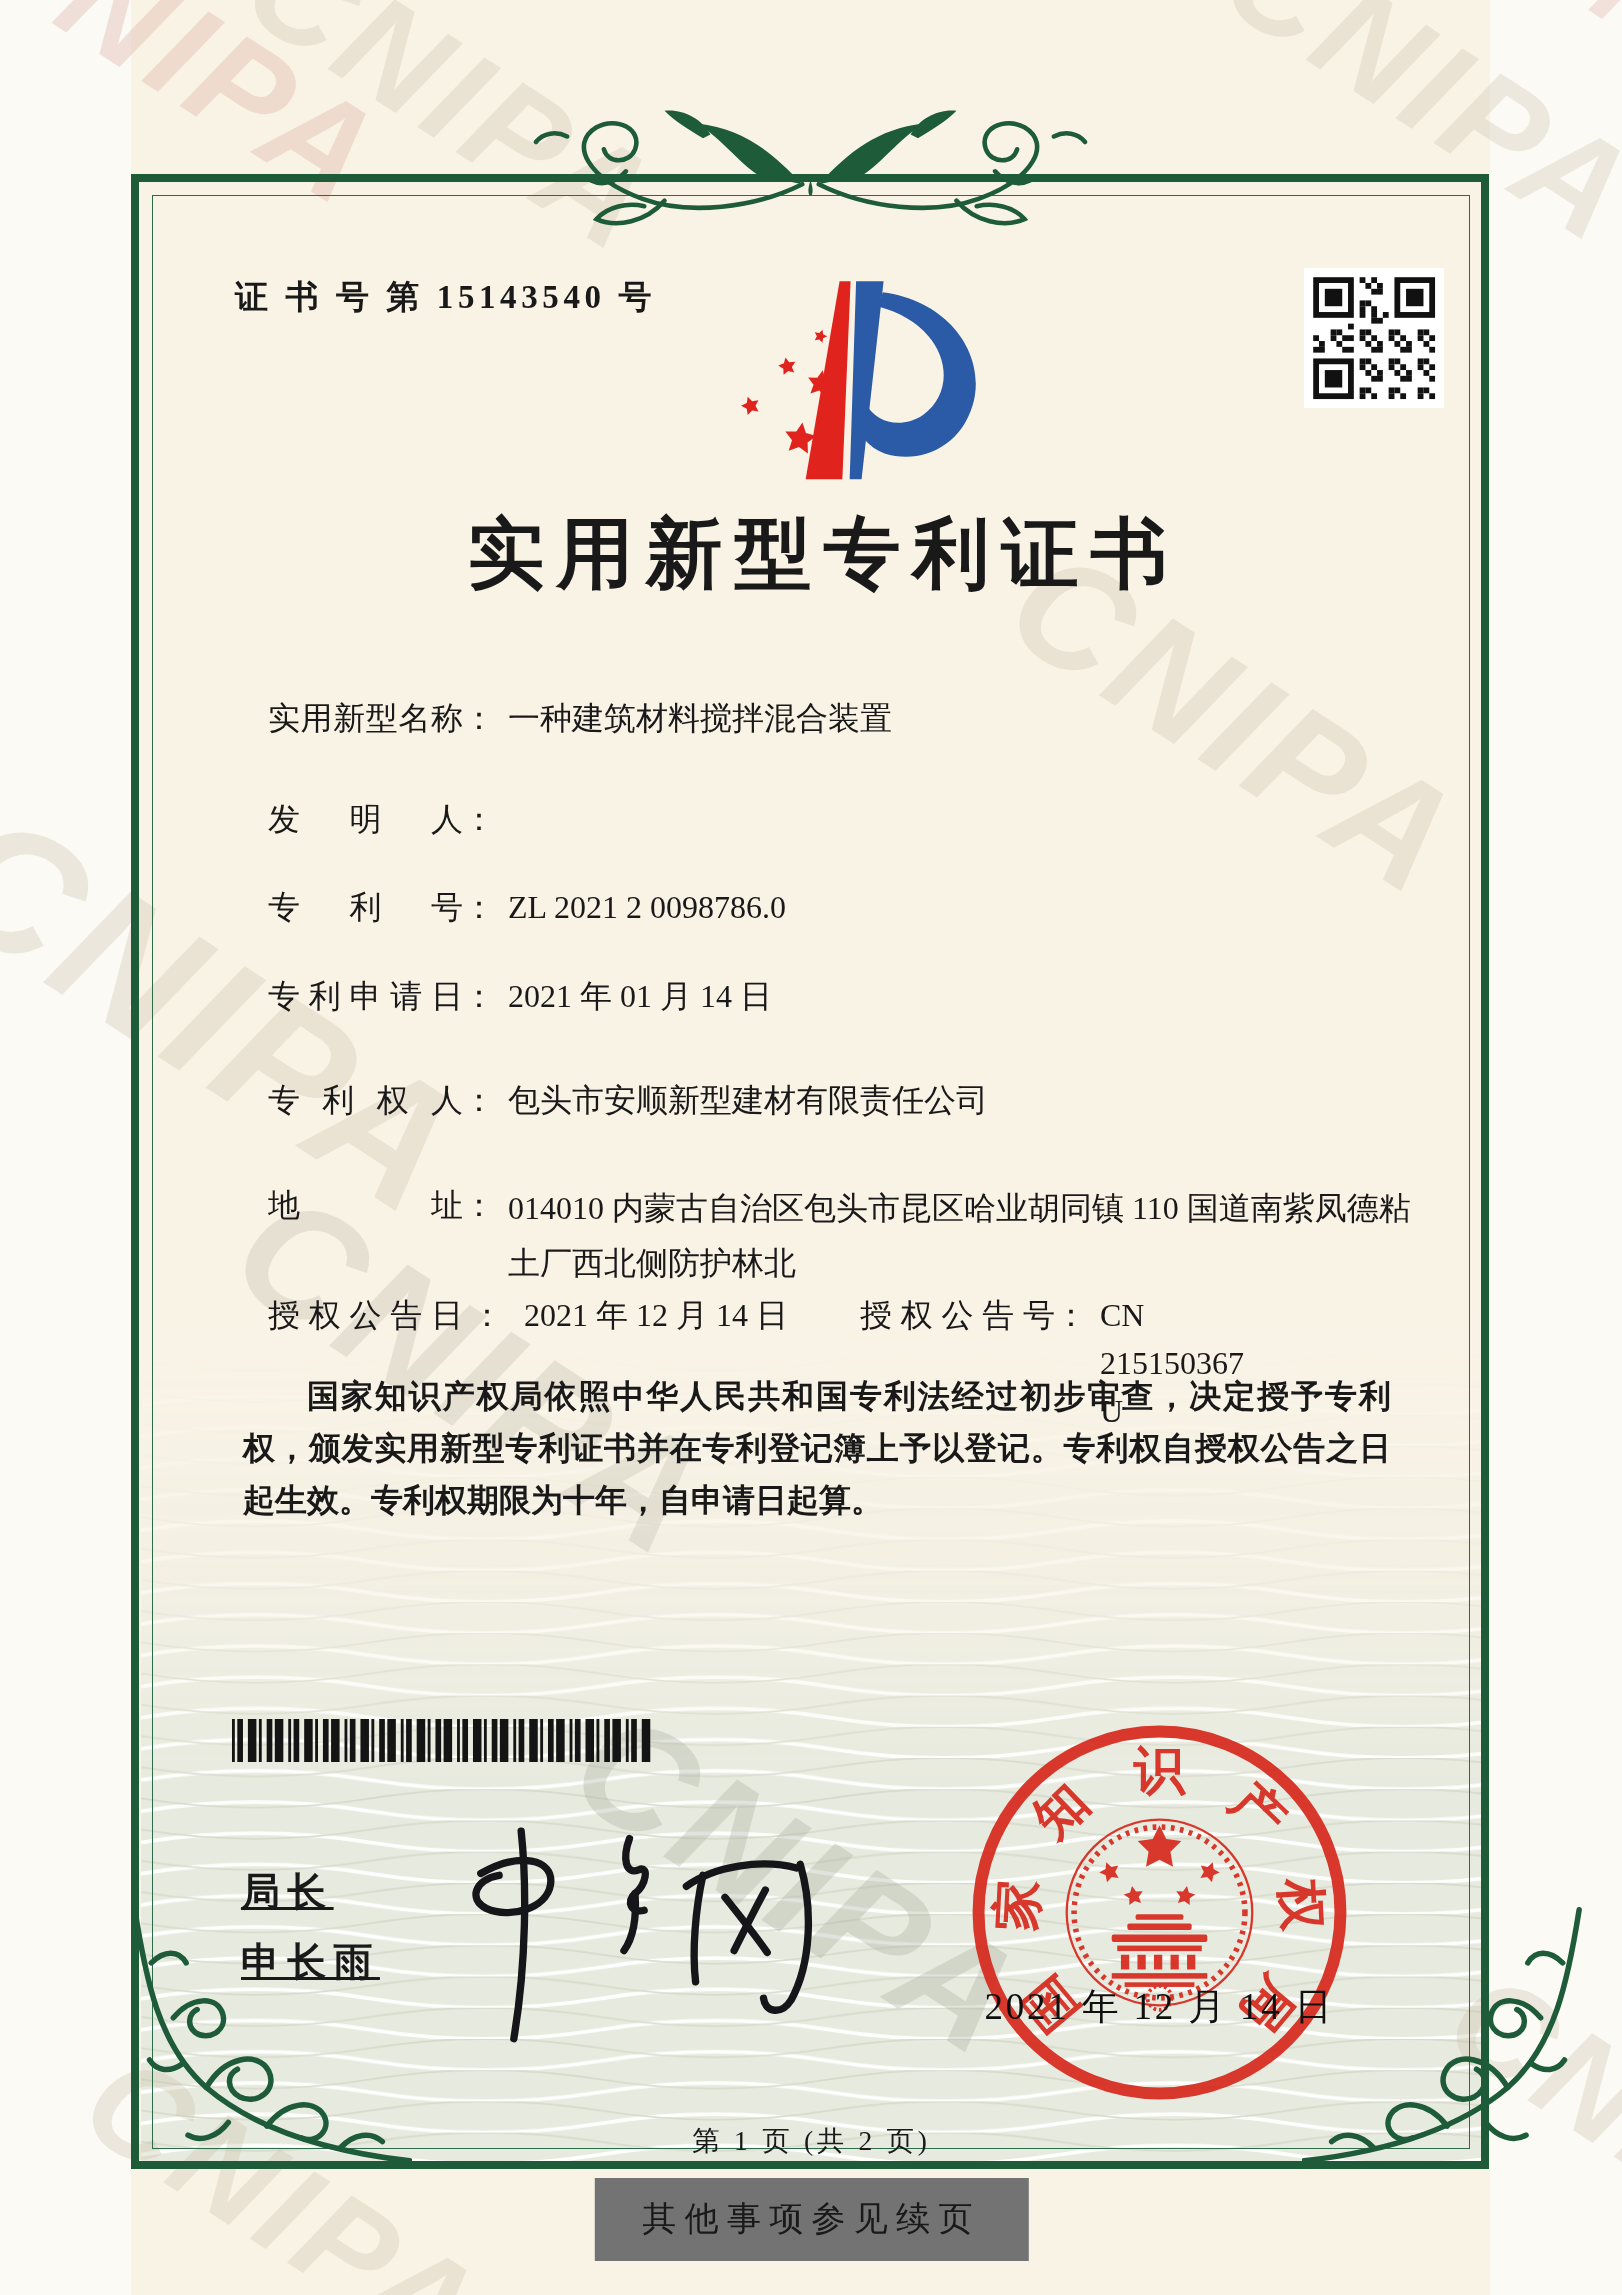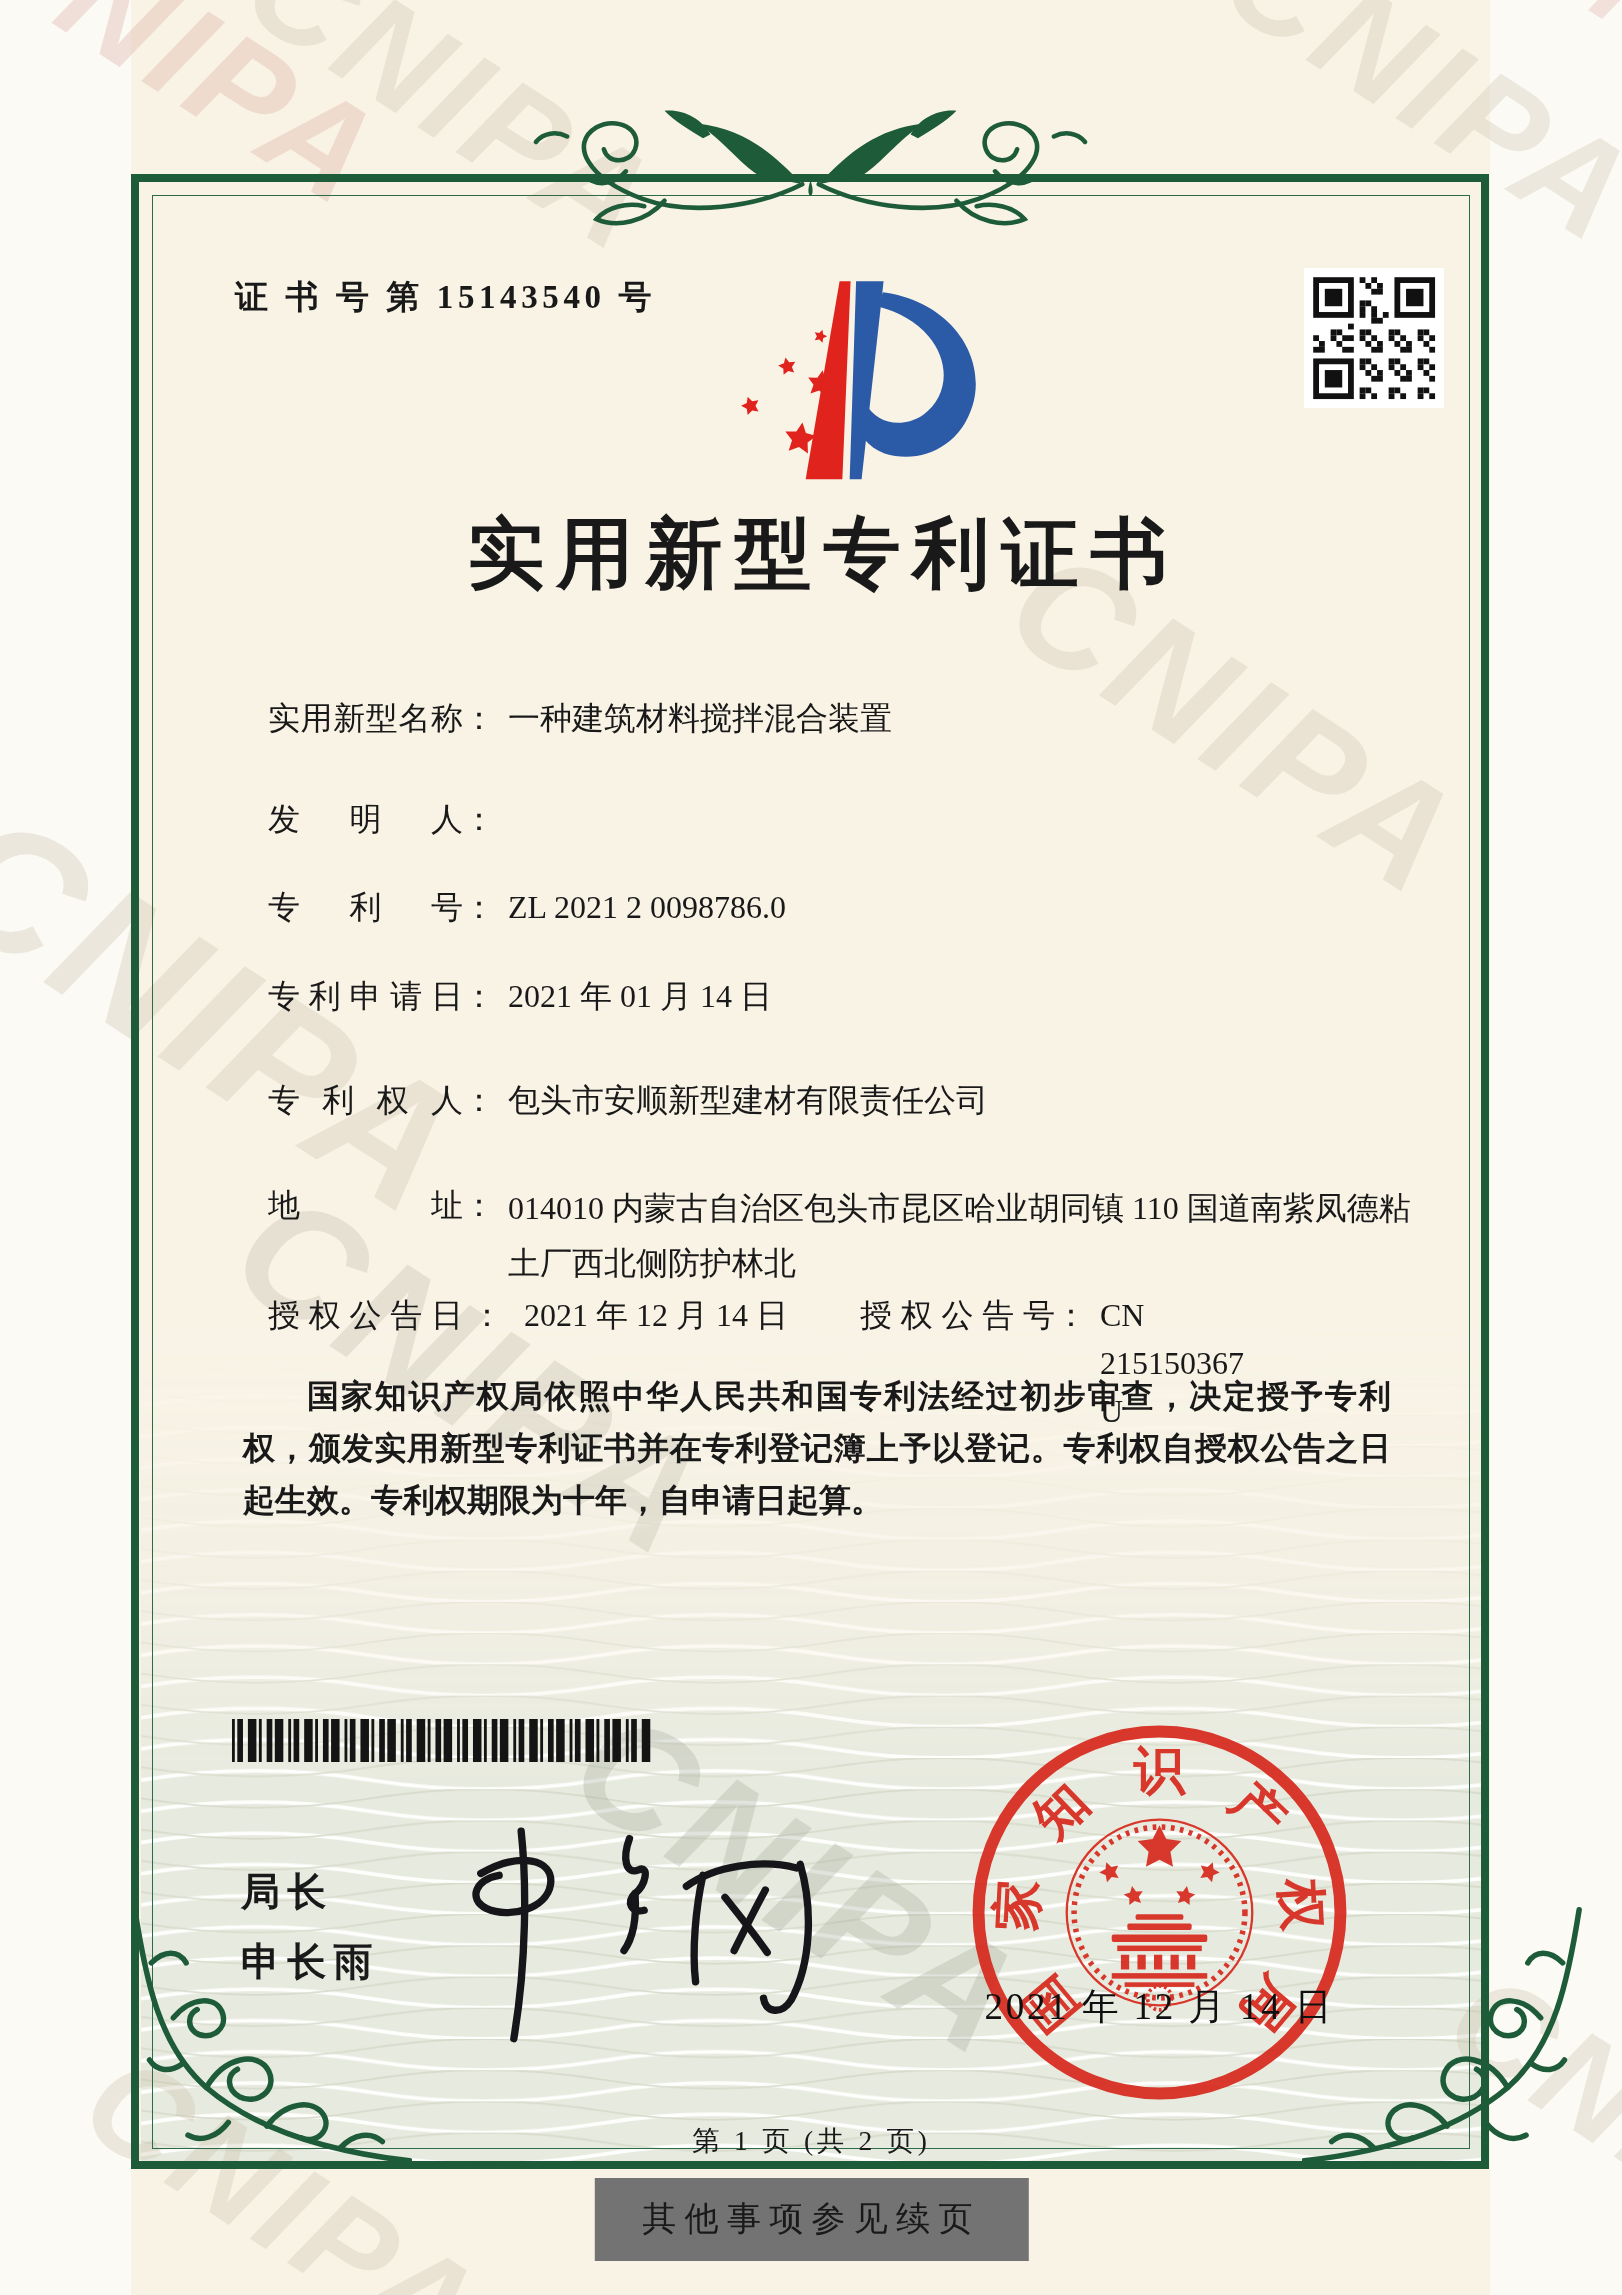--- a/index.html
+++ b/index.html
@@ -61,21 +61,21 @@
   .grant2{position:absolute; left:592px; top:0; display:flex;}
 
   
   .body-paras{position:absolute; left:230px; top:1357px; width:1174px;
     font-size:32px; line-height:52px; text-align:justify;}
   .body-paras p{margin:13px; text-indent:2em;font-weight:bold;}
 
   
   .barcode{position:absolute; left:231px; top:1719px; width:421px; height:43px;}
   .officer{position:absolute; left:241px; top:1857px; font-size:39px; font-weight:600;
-    letter-spacing:7.3px; line-height:70px;}
+    letter-spacing:7.3px; line-height:70px;text-decoration:underline;}
   .signature{position:absolute; left:411px; top:1798px; width:459px; height:262px;}
   .seal{position:absolute; left:962px; top:1715px; width:395px; height:395px; opacity:.92;}
   .seal-date{position:absolute; left:955px; top:1982px; width:409px; text-align:center;
     font-size:37px; letter-spacing:2.8px; color:#0f0f0f;}
   .page-info{position:absolute; left:0; top:2107px; width:1623px; text-align:center;
     font-size:27.5px; letter-spacing:3.7px;margin-top:16px;}
   .cont-box{position:absolute; left:50%; top:2178px; transform:translateX(-50%);
     background:#737373; padding:18.4px 48px; font-size:34px; letter-spacing:8.3px; white-space:nowrap;text-align:center;}
 
   .ornament-top{position:absolute; left:479px; top:96px; width:663px; height:158px;}

